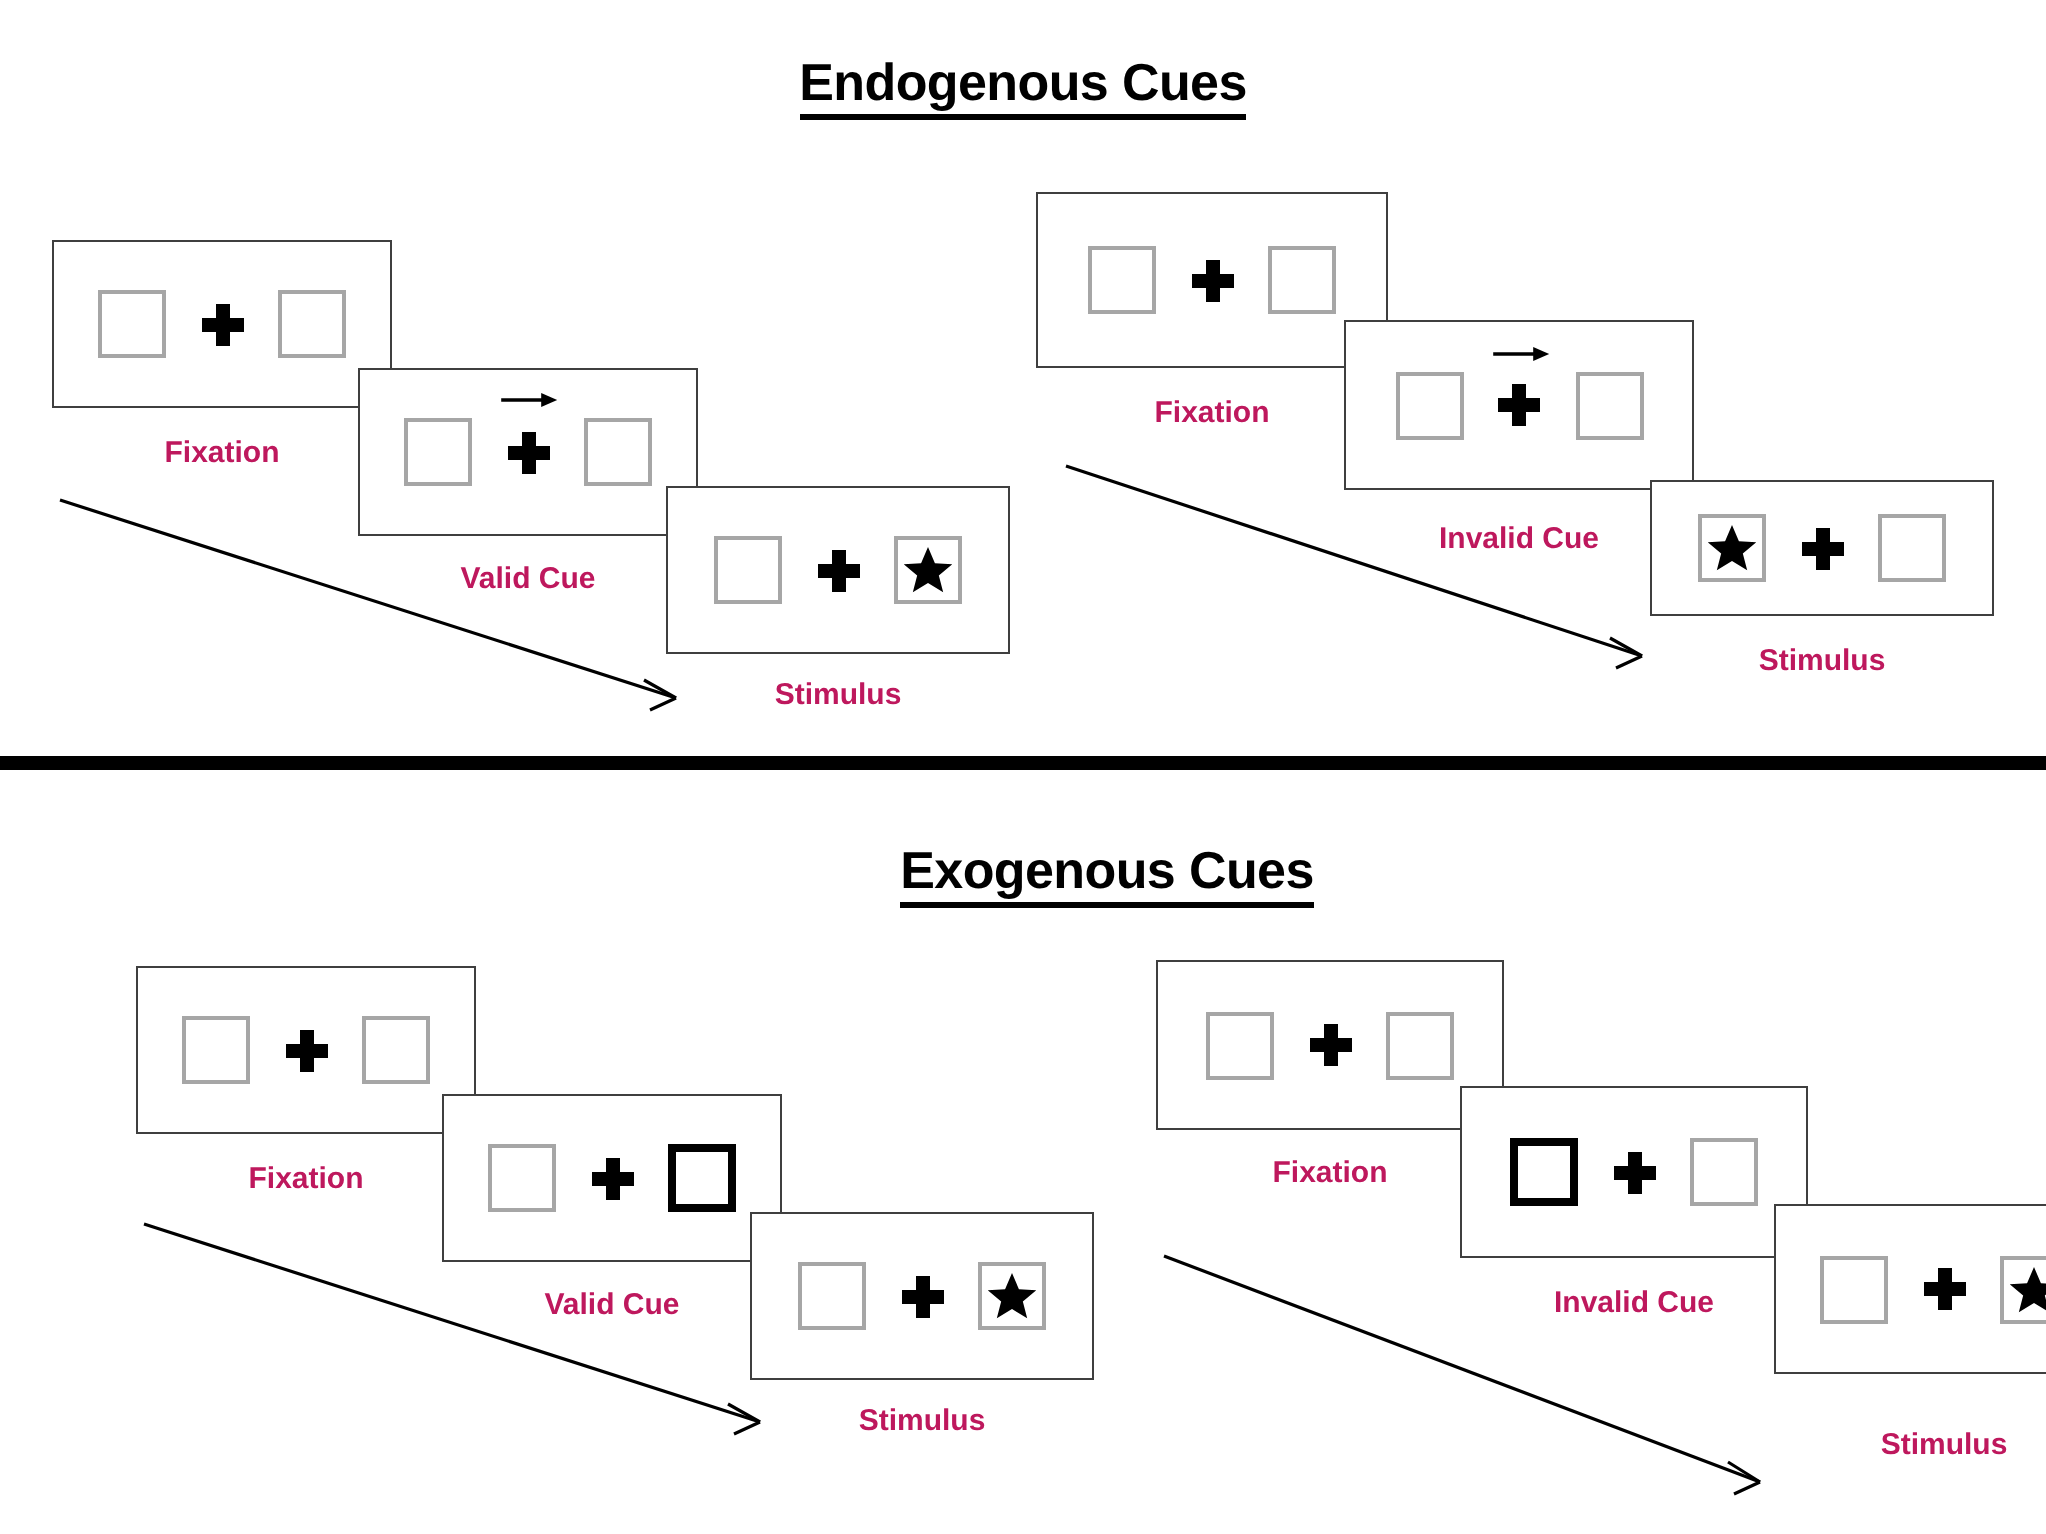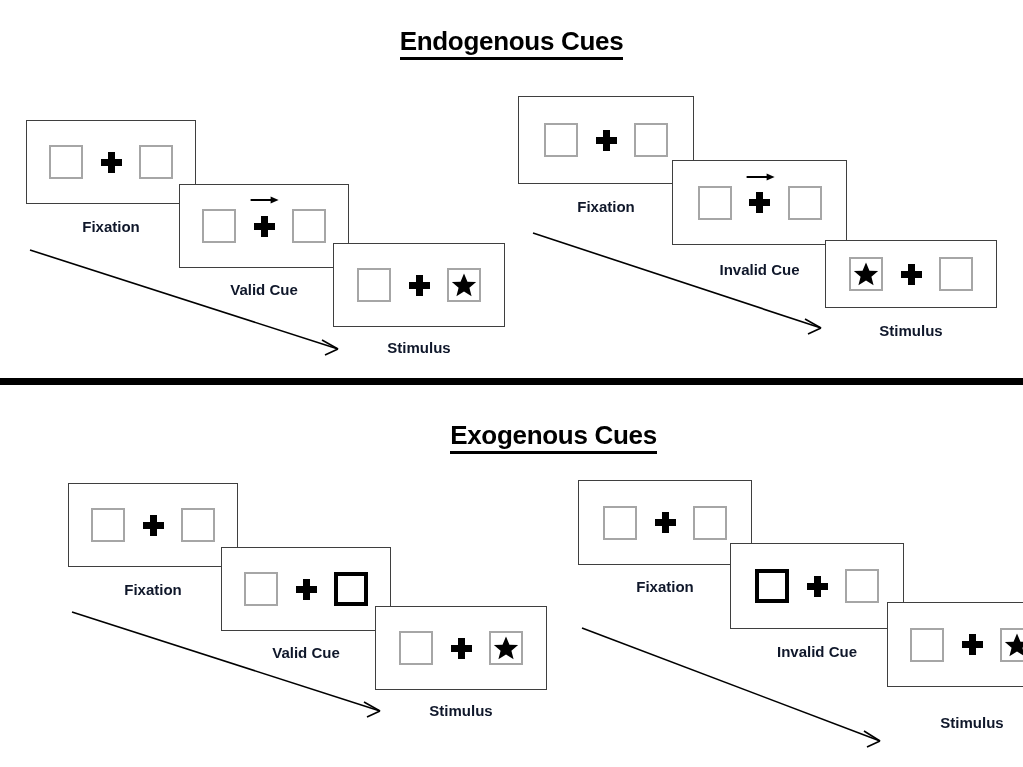--- a/index.html
+++ b/index.html
@@ -111,21 +111,21 @@
     width: 30px;
     height: 10px;
   }
 
   
   .caption {
     position: absolute;
     font-size: 15px;
     font-weight: bold;
     white-space: nowrap;
-    color: #0f172a;
+    color: #be185d;
   }
 
   
   .time-arrow {
     position: absolute;
     overflow: visible;
   }
 </style>
 </head>
 <body>

